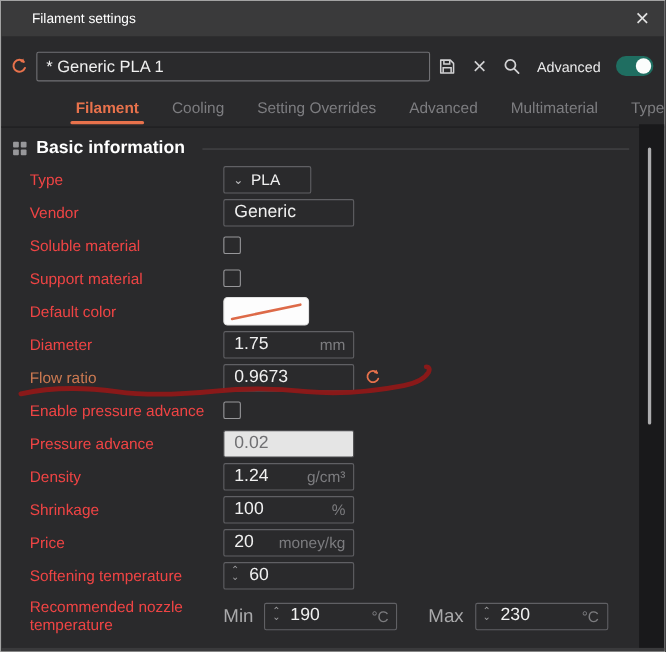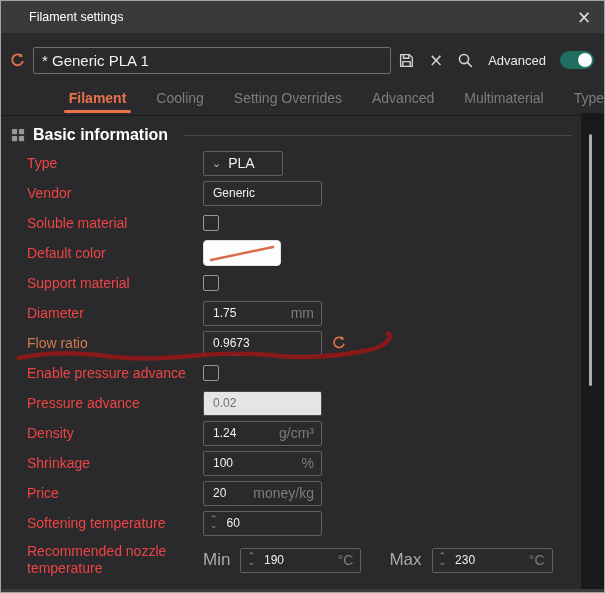--- a/index.html
+++ b/index.html
@@ -43,21 +43,21 @@
   
   .row{display:flex;align-items:center;height:30px;}
   .row.tall{height:44px;}
   .lbl{padding-left:26px;width:202px;box-sizing:border-box;color:#ef4444;
     font-size:14px;line-height:17px;flex:none;}
   .lbl.modified{color:var(--modified,#cd7a52);}
   .ctrl{display:flex;align-items:center;}
   .box{display:flex;align-items:center;height:25px;width:119px;border:1px solid #606064;
     border-radius:2px;box-sizing:border-box;background:transparent;}
   .box input{flex:1;min-width:0;background:transparent;border:none;outline:none;
-    color:#f0f0f0;font-size:12px;padding:0 0 0 9px;font-family:inherit;}
+    color:#f0f0f0;font-size:16px;padding:0 0 0 9px;font-family:inherit;}
   .unit{color:#7c7c7f;font-size:14px;padding-right:7px;white-space:nowrap;}
   .box.disabled{background:#e5e5e5;border-color:#4a4a4d;}
   .box.disabled input{color:#707073;}
   .dropdown{width:80px;height:25px;box-sizing:border-box;display:flex;align-items:center;
     border:1px solid #606064;border-radius:2px;gap:7px;padding-left:8px;}
   .dd-ch{color:#bcbcbe;font-size:11px;line-height:1;font-family:"DejaVu Sans",sans-serif;}
   .dd-val{color:#f0f0f0;font-size:14px;}
   .cb{width:16px;height:16px;border:1px solid #97979a;border-radius:2px;
     background:transparent;box-sizing:border-box;}
   .swatch{width:78px;height:26px;background:#fdfdfd;border-radius:4px;
@@ -157,34 +157,34 @@
     </div>
 
     <div class="row">
       <div class="lbl">Soluble material</div>
       <div class="ctrl">
         <span class="cb"></span>
       </div>
     </div>
 
     <div class="row">
+      <div class="lbl">Support material</div>
+      <div class="ctrl">
+        <span class="cb"></span>
+      </div>
+    </div>
+
+    <div class="row">
       <div class="lbl">Default color</div>
       <div class="ctrl">
         <span class="swatch">
           <svg width="76" height="24" viewBox="0 0 76 24" style="display:block;">
             <line x1="7" y1="19" x2="69" y2="6" stroke="#dd6a48" stroke-width="2.4" stroke-linecap="round"></line>
           </svg>
         </span>
-      </div>
-    </div>
-
-    <div class="row">
-      <div class="lbl">Support material</div>
-      <div class="ctrl">
-        <span class="cb"></span>
       </div>
     </div>
 
     <div class="row">
       <div class="lbl">Diameter</div>
       <div class="ctrl">
         <div class="box">
           <input value="1.75" style="">
           <span class="unit">mm</span>
         </div>

